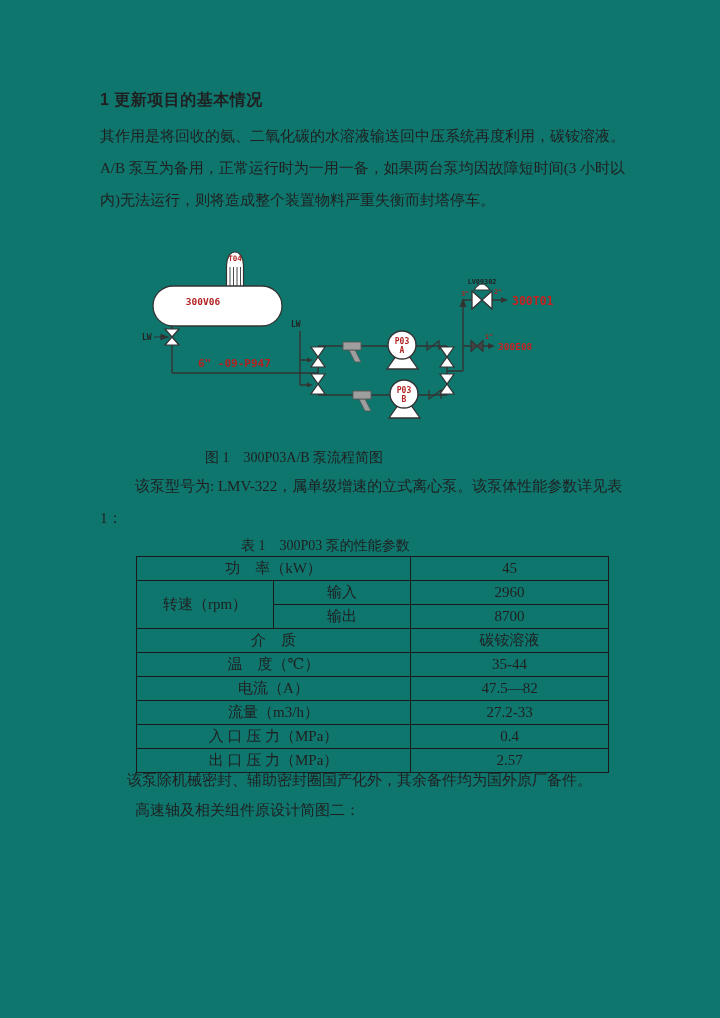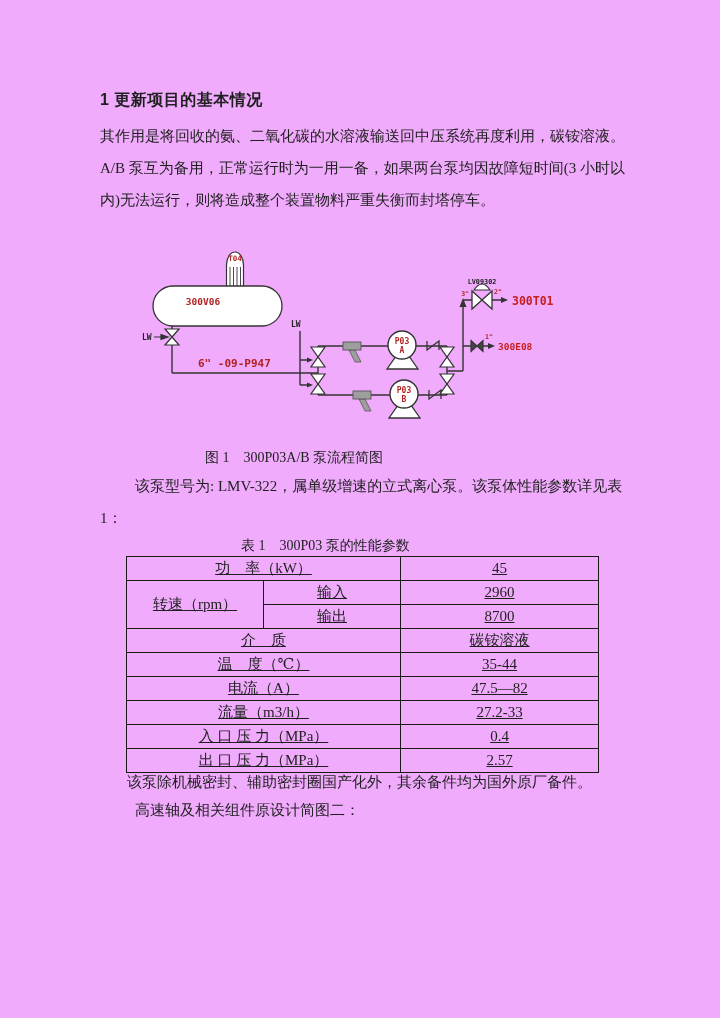--- a/index.html
+++ b/index.html
@@ -1,40 +1,40 @@
 <!DOCTYPE html>
 <html><head>
 <meta charset="utf-8">
 <style>
   html,body{margin:0;padding:0;background:#e8e8e8;}
   .page{
-    position:relative;width:720px;height:1018px;background:#f0abfc;
+    position:relative;width:720px;height:1018px;background:#0f766e;
     margin:0 auto;overflow:hidden;
     font-family:"Liberation Serif","DejaVu Serif",serif;
     color:#1f1f1f;
   }
   .heading{
     position:absolute;left:100px;top:90px;
     font-family:"Liberation Sans","DejaVu Sans",sans-serif;
     font-weight:700;font-size:16px;letter-spacing:0.5px;white-space:nowrap;
   }
   .para{position:absolute;left:100px;width:540px;}
   .pline{font-size:15px;line-height:32px;white-space:nowrap;}
   .ind36{padding-left:35px;}
   .ind27{padding-left:27px;}
   .p1{top:120px;}
   .p2{top:470px;}
-  .p3{top:766px;}
+  .p3{top:766px;font-family:Liberation Mono, monospace;}
   .p4{top:794px;}
   .diagram{position:absolute;left:140px;top:250px;width:500px;height:200px;text-decoration:underline;}
   .caption{position:absolute;left:205px;top:449px;font-size:14px;white-space:nowrap;}
   .table-title{position:absolute;left:233px;top:537px;font-size:14px;white-space:nowrap;margin-left:8px;}
   table.perf{
-    position:absolute;left:126px;top:556px;width:472px;
-    border-collapse:collapse;table-layout:fixed;text-decoration:underline;
+    position:absolute;left:136px;top:556px;width:472px;
+    border-collapse:collapse;table-layout:fixed;
   }
   table.perf td{
     border:1px solid #1a1a1a;height:23px;padding:0;
     text-align:center;vertical-align:middle;font-size:15px;white-space:nowrap;
   }
   svg text{font-family:"DejaVu Sans Mono","Liberation Mono",monospace;font-weight:700;}
   .red{fill:#b22222;}
   .redB{fill:#c51f1f;}
   .blk{fill:#222222;}
 </style>

